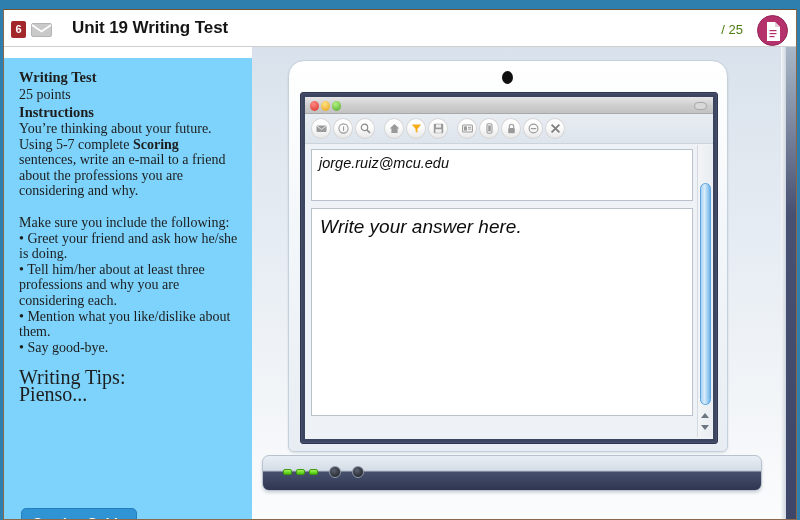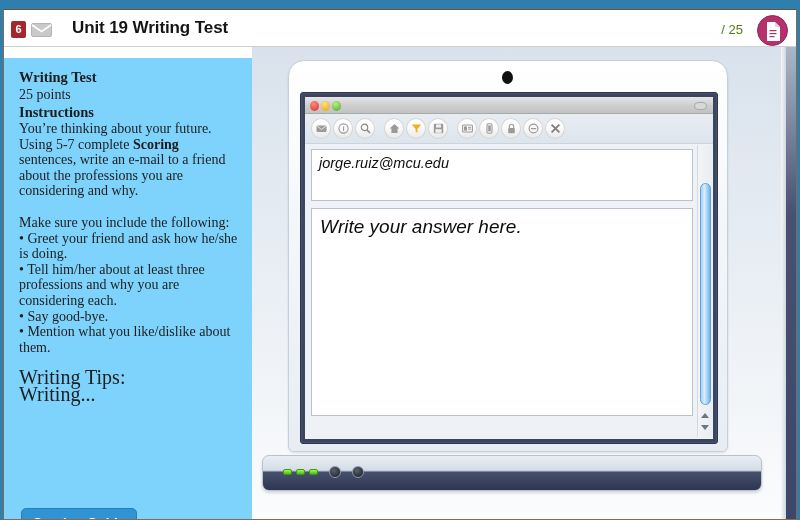--- a/index.html
+++ b/index.html
@@ -437,29 +437,29 @@
           <span>You’re thinking about your future. Using 5-7 complete </span><b>Scoring</b><span> sentences, write an e-mail to a friend about the professions you are considering and why.</span>
         </div>
 
         <div class="sb-gap"></div>
 
         <div class="sb-para">Make sure you include the following:</div>
 
         <div class="sb-list">
           <span class="sb-li">• Greet your friend and ask how he/she is doing.</span>
           <span class="sb-li">• Tell him/her about at least three professions and why you are considering each.</span>
+          <span class="sb-li">• Mention what you like/dislike about them.</span>
           <span class="sb-li">• Say good-bye.</span>
-          <span class="sb-li">• Mention what you like/dislike about them.</span>
         </div>
 
         <div class="sb-gap-sm"></div>
 
         <div class="sb-tips">
           <div>Writing Tips:</div>
-          <div>Writing...</div>
+          <div>Pienso...</div>
         </div>
 
         <div class="scoring-btn">Scoring Guide</div>
       </div>
 
       <div class="stage">
 
         <div class="stage-right-inner"></div>
         <div class="stage-right-edge"></div>
 

